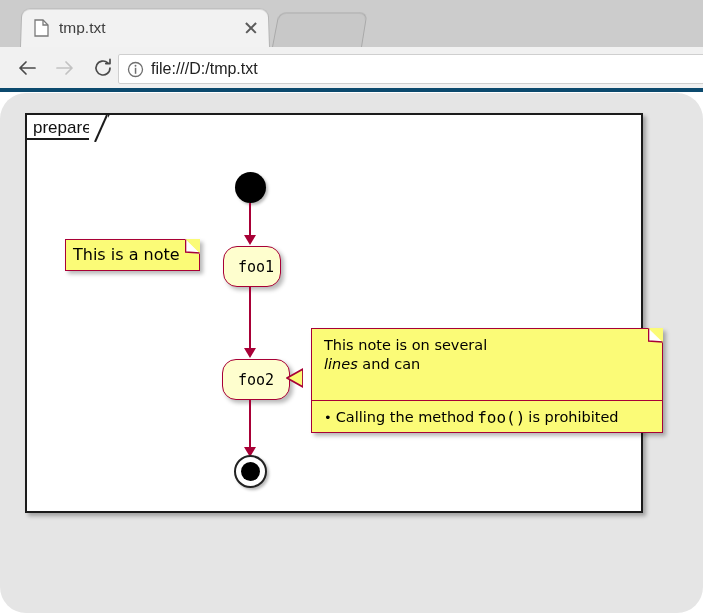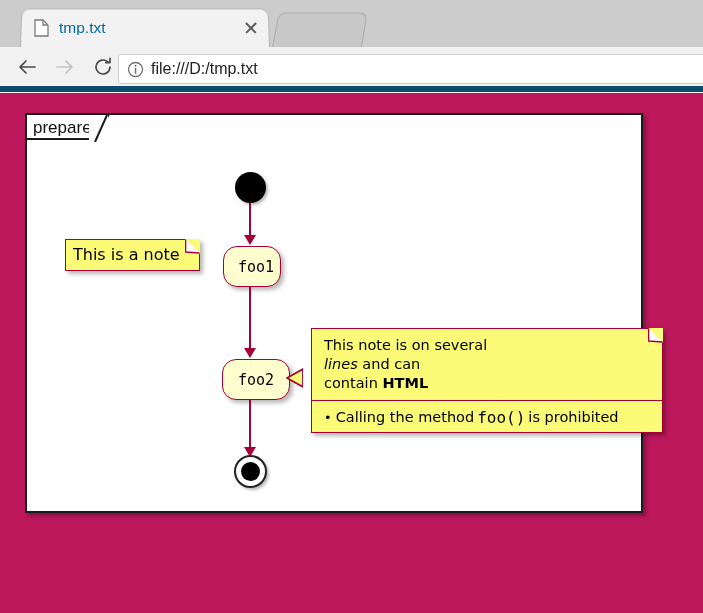--- a/index.html
+++ b/index.html
@@ -58,21 +58,21 @@
   }
   .tab-favicon {
     width: 15px;
     height: 18px;
     flex: 0 0 auto;
     margin-right: 10px;
     display: block;
   }
   .tab-title {
     font-size: 15.5px;
-    color: #0369a1;
+    color: #404040;
     flex: 1 1 auto;
     white-space: nowrap;
     overflow: hidden;
     text-overflow: ellipsis;
     line-height: 1;
   }
   .tab-close {
     flex: 0 0 auto;
     width: 18px;
     height: 18px;
@@ -107,21 +107,21 @@
     transform: perspective(80px) rotateX(1.6deg) skewX(-10deg);
     transform-origin: bottom center;
   }
 
   .toolbar {
     position: absolute;
     left: 0; top: 47px;
     width: 703px;
     height: 45px;
     background: #f1f1f1;
-    border-bottom: 6px solid #0c4a6e;
+    border-bottom: 4px solid #0c4a6e;
     display: flex;
     align-items: center;
     box-sizing: border-box;
   }
   .nav-btn {
     width: 38px;
     height: 38px;
     display: flex;
     align-items: center;
     justify-content: center;
@@ -152,22 +152,23 @@
     line-height: 1;
   }
 
   
   .page {
     position: absolute;
     left: 0;
     top: 93px;
     width: 703px;
     height: 520px;
-    background: #be185d;
+    background: #e5e5e5;
     overflow: hidden;
+    border-radius: 26px;
   }
 
   
   .partition {
     position: absolute;
     left: 25px;
     top: 20px;
     width: 618px;
     height: 400px;
     background: #ffffff;
@@ -452,23 +453,20 @@
     </svg>
 
     <div class="note note-big">
       <div class="note-body">
         <div>
           <span>This note is on several</span>
         </div>
         <div>
           <span class="ital">lines</span><span> and can</span>
         </div>
-        <div>
-          <span>contain </span><span class="bold">HTML</span>
-        </div>
       </div>
 
       <div class="note-sep"></div>
 
       <div class="note-bullet">
         <span class="dot">•</span>
           <span>Calling the method</span>
           <span class="mono">foo()</span>
           <span>is prohibited</span>
       </div>

